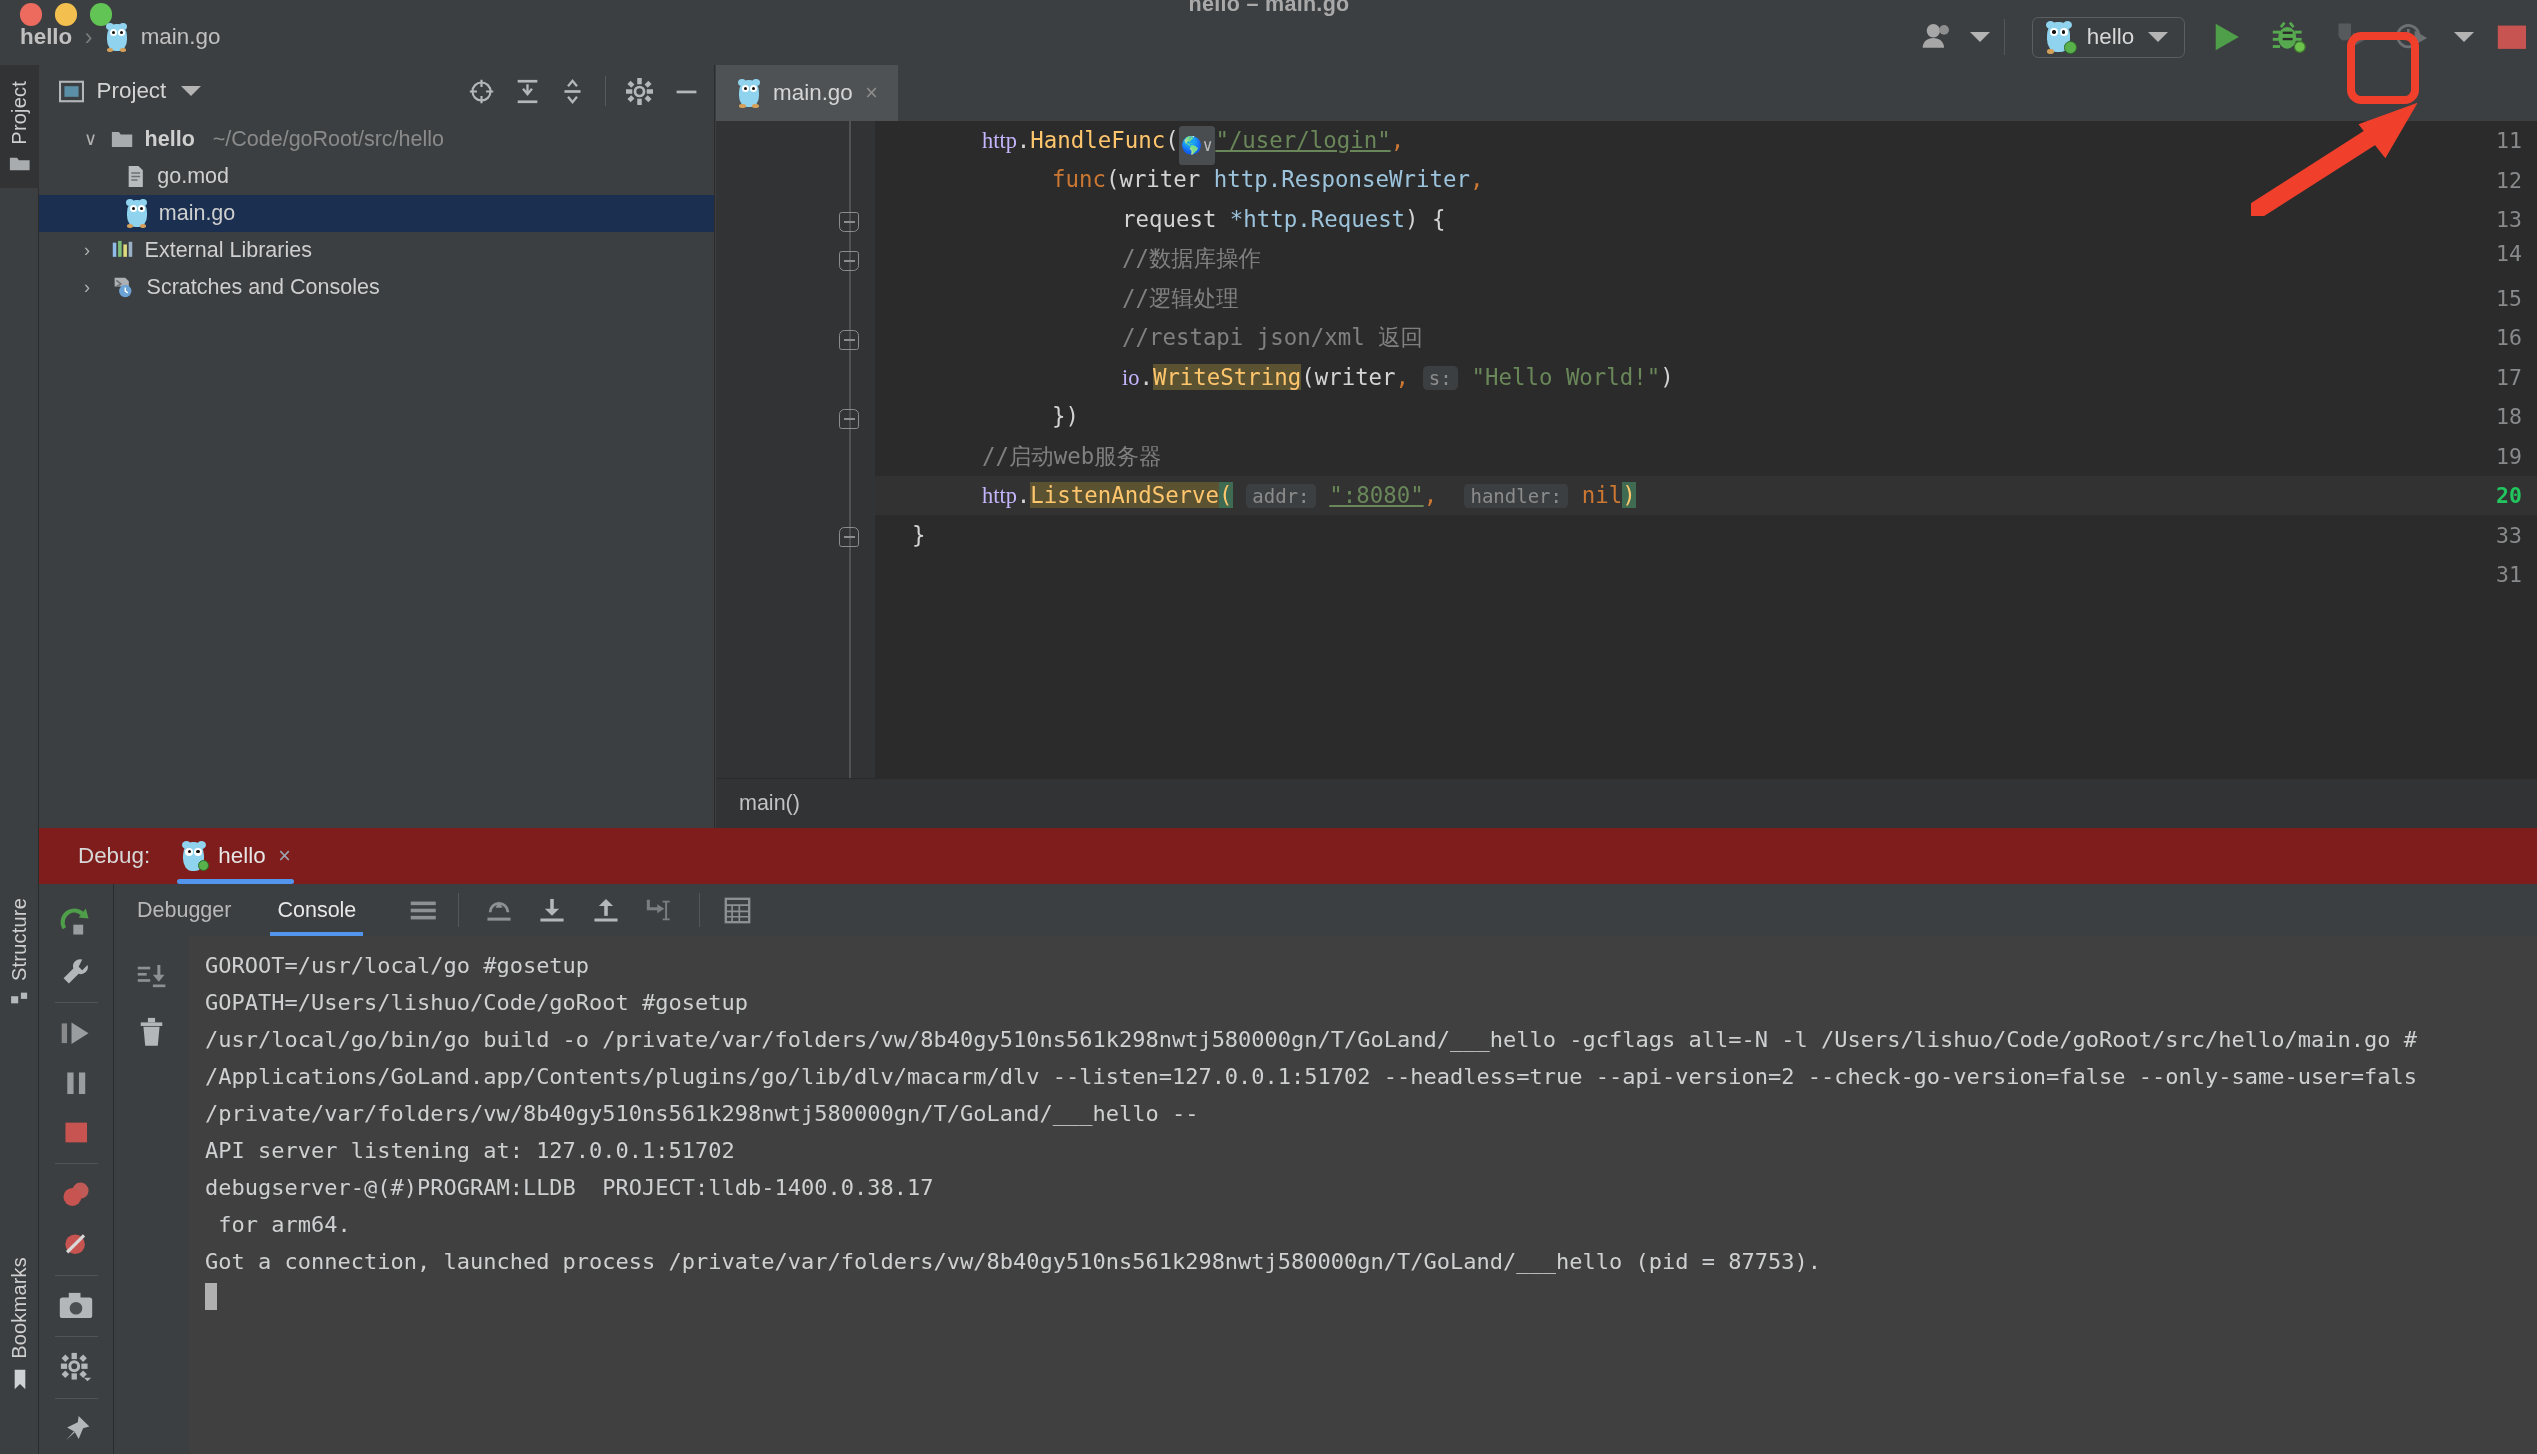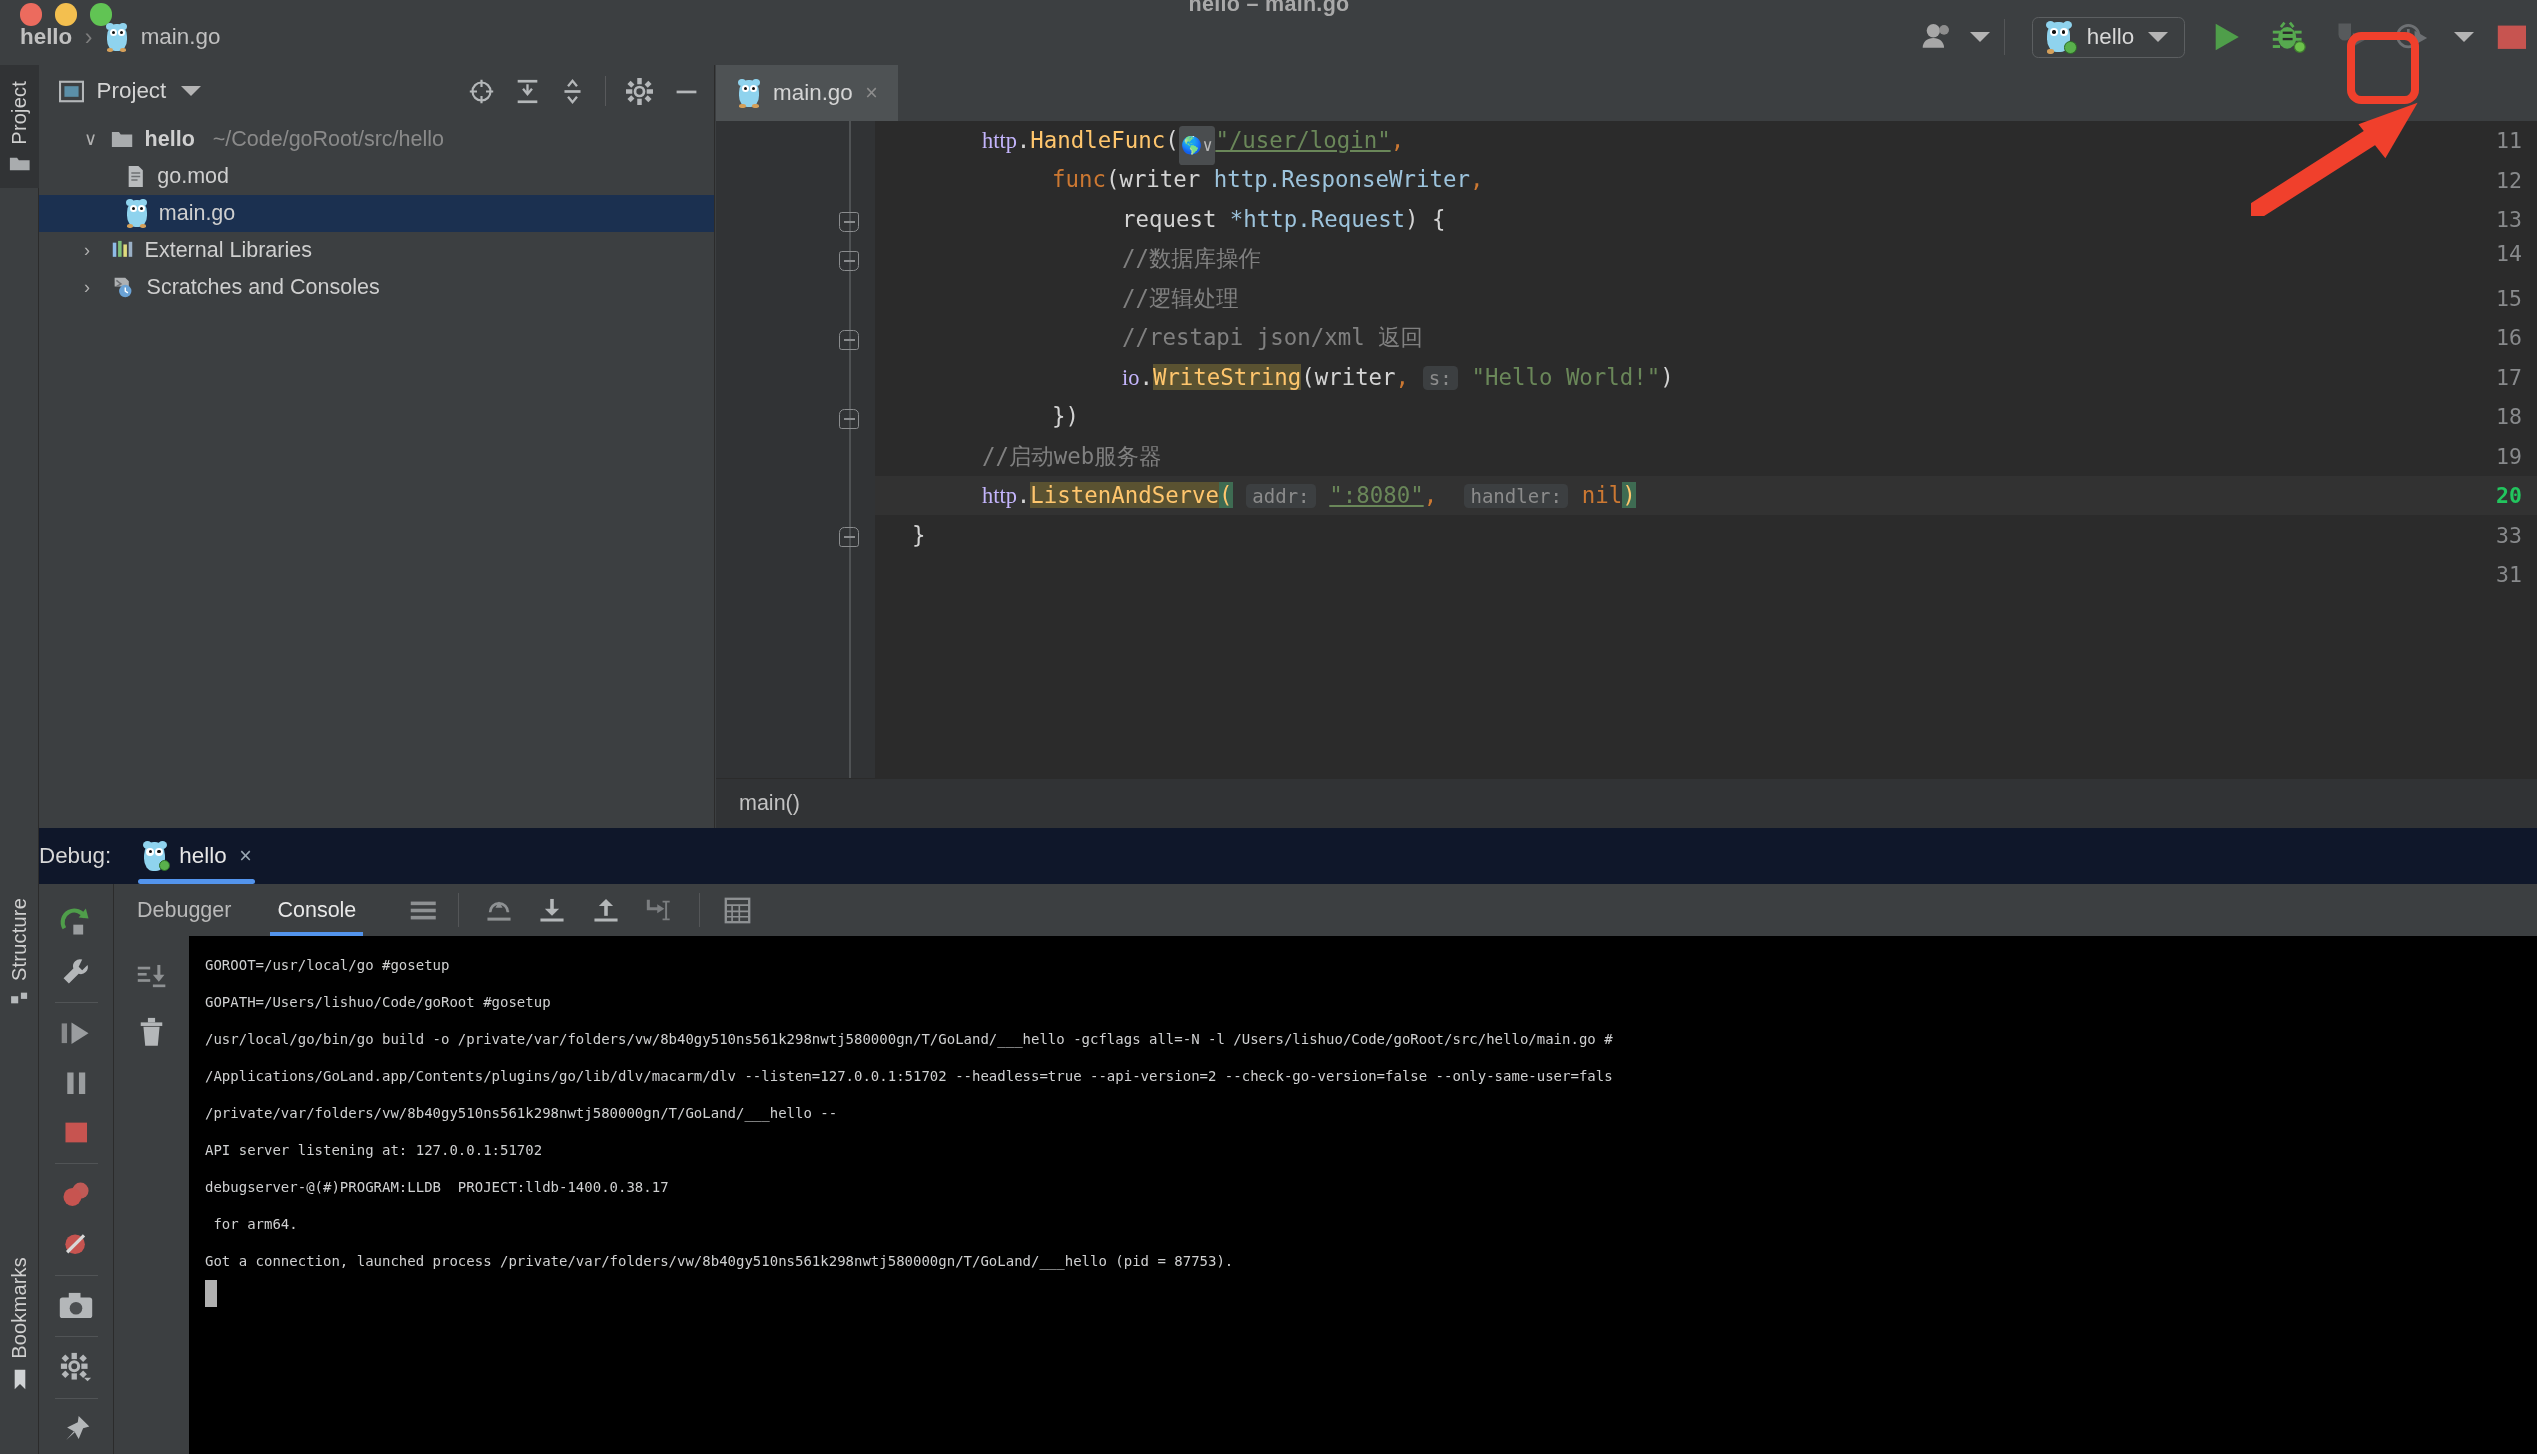--- a/index.html
+++ b/index.html
@@ -103,42 +103,42 @@
   .hlb{ background:#3e6b52;}
   .underl{ text-decoration:underline; }
   .webicon{ display:inline-block; vertical-align:-2.7px; background:#4a4d4f; border-radius:3.6px;
      padding:0px 2.7px; color:#b9b9b9; font-size:17px;}
   .fold{ position:absolute; width:20px;height:20px;border:1.4px solid #8a8c8e;}
   .breadbar{ position:absolute; left:0; right:0; bottom:0; height:50px; background:#313335;
      border-top:0.9px solid #2b2b2b; display:flex; align-items:center; padding-left:23px;
      font-size:21.5px; color:#c2c2c2;}
   
   .debugpanel{ position:absolute; left:39px; right:0; bottom:0; height:626px; background:#3c3f41;}
-  .dbg-head{ height:56px; background:#0f172a; display:flex; align-items:center; gap:21.5px;}
+  .dbg-head{ height:56px; background:#7f1d1d; display:flex; align-items:center; padding-left:39px; gap:21.5px;}
   .dbg-head .lbl{ font-size:22.4px; color:#d8d8d8;}
   .dbg-tab{ display:flex;align-items:center;gap:12.6px; position:relative; height:56px; padding:0 9px;}
   .dbg-tab .nm{ font-size:22.4px; color:#e6e6e6;}
   .dbg-tab .x{ color:#9aa7b3; font-size:21.5px;}
   .tabunderline{ position:absolute; left:5.4px; right:5.4px; bottom:0; height:5.4px;
       background:#5394ec; border-radius:2.7px;}
   .dbg-body{ position:absolute; left:0; right:0; top:56px; bottom:0; display:flex;}
   .dbg-sidebar{ width:75px; background:#3c3f41; display:flex; flex-direction:column;
       align-items:center; padding-top:12.6px; gap:0px; border-right:0.9px solid #2b2b2b;}
   .sbtn{ height:56px; width:75px; display:flex; align-items:center; justify-content:center;}
   .sbsep{ width:43px;height:0.9px;background:#515456; margin:5.4px 0;}
   .dbg-main{ flex:1; display:flex; flex-direction:column;}
   .dbg-tabsrow{ height:52px; display:flex; align-items:center; gap:0px; position:relative; background:#3c3f41;}
   .dtab{ position:relative; height:52px; display:flex;align-items:center; padding:0 23px; font-size:21.5px; color:#b9b9b9;}
   .dtab.active{ color:#e8e8e8;}
   .dtab .ul{ position:absolute; left:16px; right:16px; bottom:0; height:4.5px; background:#5394ec;}
   .dtoolsep{ width:0.9px;height:34px;background:#545658;margin:0 12.6px;}
   .console-wrap{ flex:1; display:flex; background:#2b2b2b;}
   .console-gut{ width:75px; background:#3c3f41; display:flex; flex-direction:column; align-items:center; padding-top:12.6px;}
-  .console{ flex:1; background:#000000; position:relative; overflow:hidden;
-     font-family:"DejaVu Sans Mono", monospace; font-size:14px; line-height:37px;
+  .console{ flex:1; background:#404040; position:relative; overflow:hidden;
+     font-family:"DejaVu Sans Mono", monospace; font-size:22px; line-height:37px;
      color:#cfd0d1; padding:10.8px 0 0 16px;}
   .console .ln{ white-space:pre;}
   .cursorblk{ display:inline-block; width:11.7px; height:27px; background:#b0b0b0; vertical-align:-4.5px;}
   
   .annot-box{ position:absolute; border:8px solid #f0402c; border-radius:14.3px; pointer-events:none;}
   .annot-arrow{ position:absolute; pointer-events:none;}
 </style>
 </head>
 <body>
 

